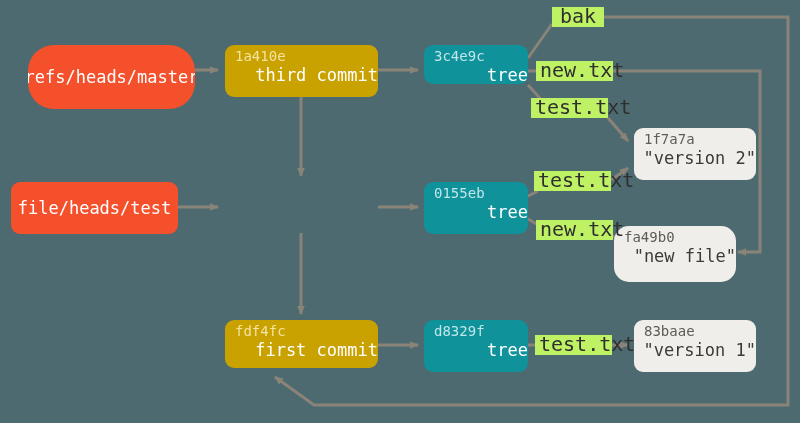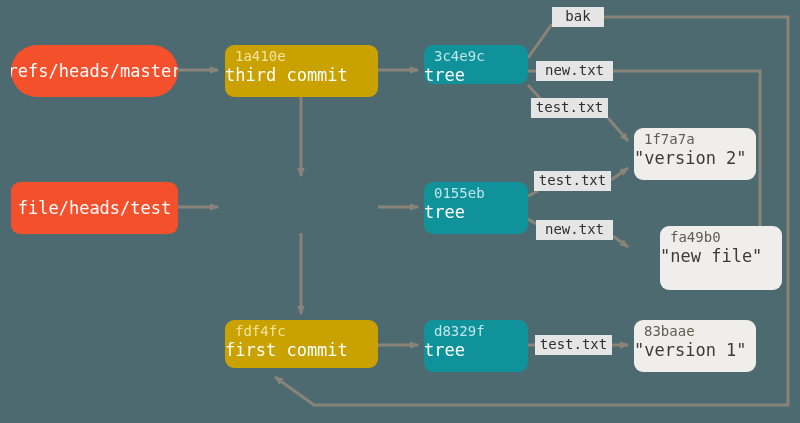--- a/index.html
+++ b/index.html
@@ -38,21 +38,21 @@
     font-size: 14px;
     letter-spacing: 0px;
     line-height: 14px;
     white-space: nowrap;
   }
   .node .title {
     position: absolute;
     left: 0;
     right: 0;
     top: 18px;
-    text-align: left;
+    text-align: right;
     font-size: 17px;
     line-height: 24px;
     white-space: nowrap;
   }
   .node .single {
     position: absolute;
     left: 0;
     right: 0;
     top: 0;
     bottom: 0;
@@ -76,23 +76,23 @@
   }
   .node.tree .sha { color: #bfe6e9; }
   .node.tree .title { color: #ffffff; }
   .node.blob {
     background: #efeeea;
   }
   .node.blob .sha { color: #5d5d55; }
   .node.blob .title { color: #3b3b35; }
   .edge-label {
     position: absolute;
-    background: #e5e5e5;
+    background: #bef264;
     color: #2f2f2f;
-    font-size: 14px;
+    font-size: 20px;
     line-height: 19px;
     height: 20px;
     padding: 0 4px;
     box-sizing: border-box;
     white-space: nowrap;
     text-align: center;
   }
 </style>
 </head>
 <body>
@@ -140,21 +140,21 @@
       <path d="M528,219 L540,226"></path>
 
       <path d="M613,236 L628,247" marker-end="url(#arrow)"></path>
 
       <path d="M528,345 L538,345"></path>
 
       <path d="M612,345 L628,345" marker-end="url(#arrow)"></path>
     </g>
   </svg>
 
-  <div class="node ref" style="left:11px; top:45px; width:167px; height:52px;border-radius:26px;">
+  <div class="node ref" style="left:28px; top:45px; width:167px; height:64px;border-radius:26px;">
     <div class="single">refs/heads/master</div>
   </div>
 
   <div class="node ref" style="left:11px; top:182px; width:167px; height:52px;">
     <div class="single">file/heads/test</div>
   </div>
 
   <div class="node commit" style="left:225px; top:45px; width:153px; height:52px;">
     <div class="sha">1a410e</div>
     <div class="title">third commit</div>
@@ -179,21 +179,21 @@
   <div class="node tree" style="left:424px; top:320px; width:104px; height:52px;">
     <div class="sha">d8329f</div>
     <div class="title">tree</div>
   </div>
 
   <div class="node blob" style="left:634px; top:128px; width:122px; height:52px;">
     <div class="sha">1f7a7a</div>
     <div class="title">"version 2"</div>
   </div>
 
-  <div class="node blob" style="left:660px; top:226px; width:122px; height:64px;">
+  <div class="node blob" style="left:614px; top:226px; width:122px; height:56px;border-radius:15px;">
     <div class="sha">fa49b0</div>
     <div class="title">"new file"</div>
   </div>
 
   <div class="node blob" style="left:634px; top:320px; width:122px; height:52px;">
     <div class="sha">83baae</div>
     <div class="title">"version 1"</div>
   </div>
 
   <div class="edge-label" style="left:552px; top:7px; width:52px;">bak</div>

